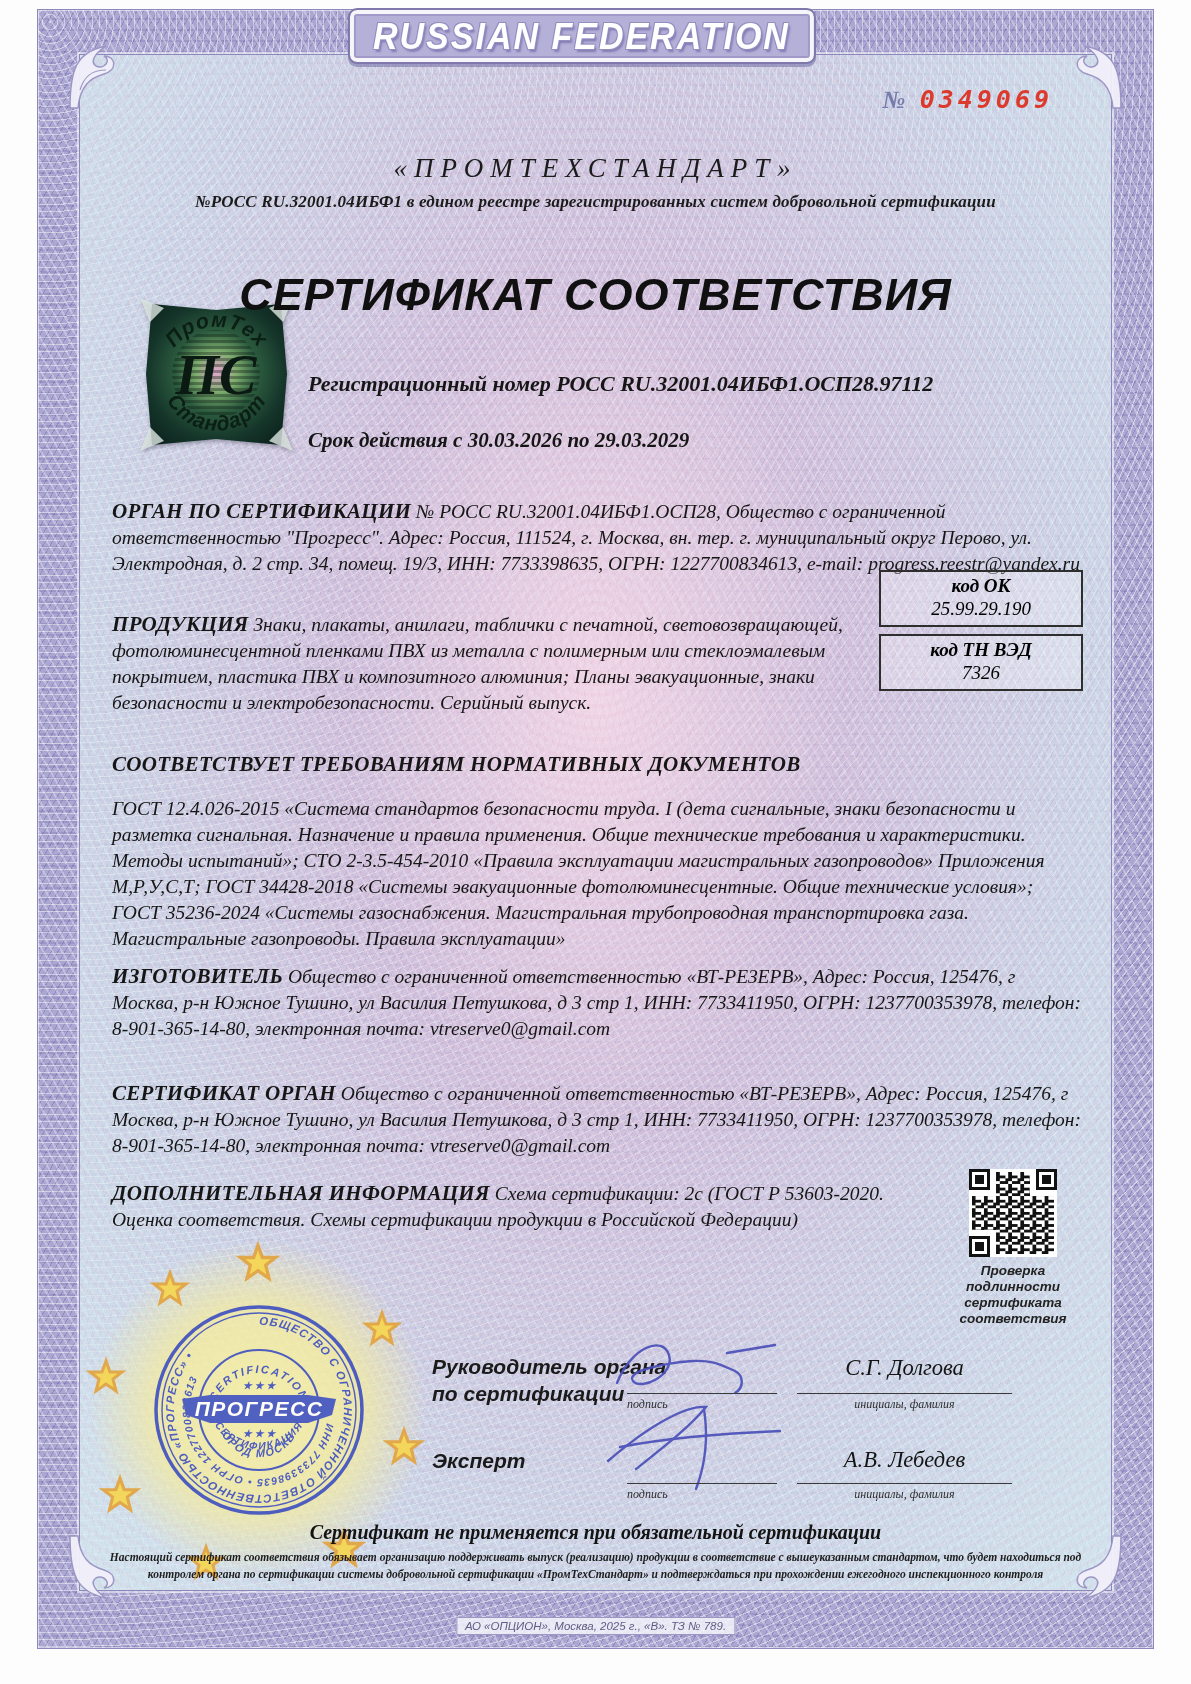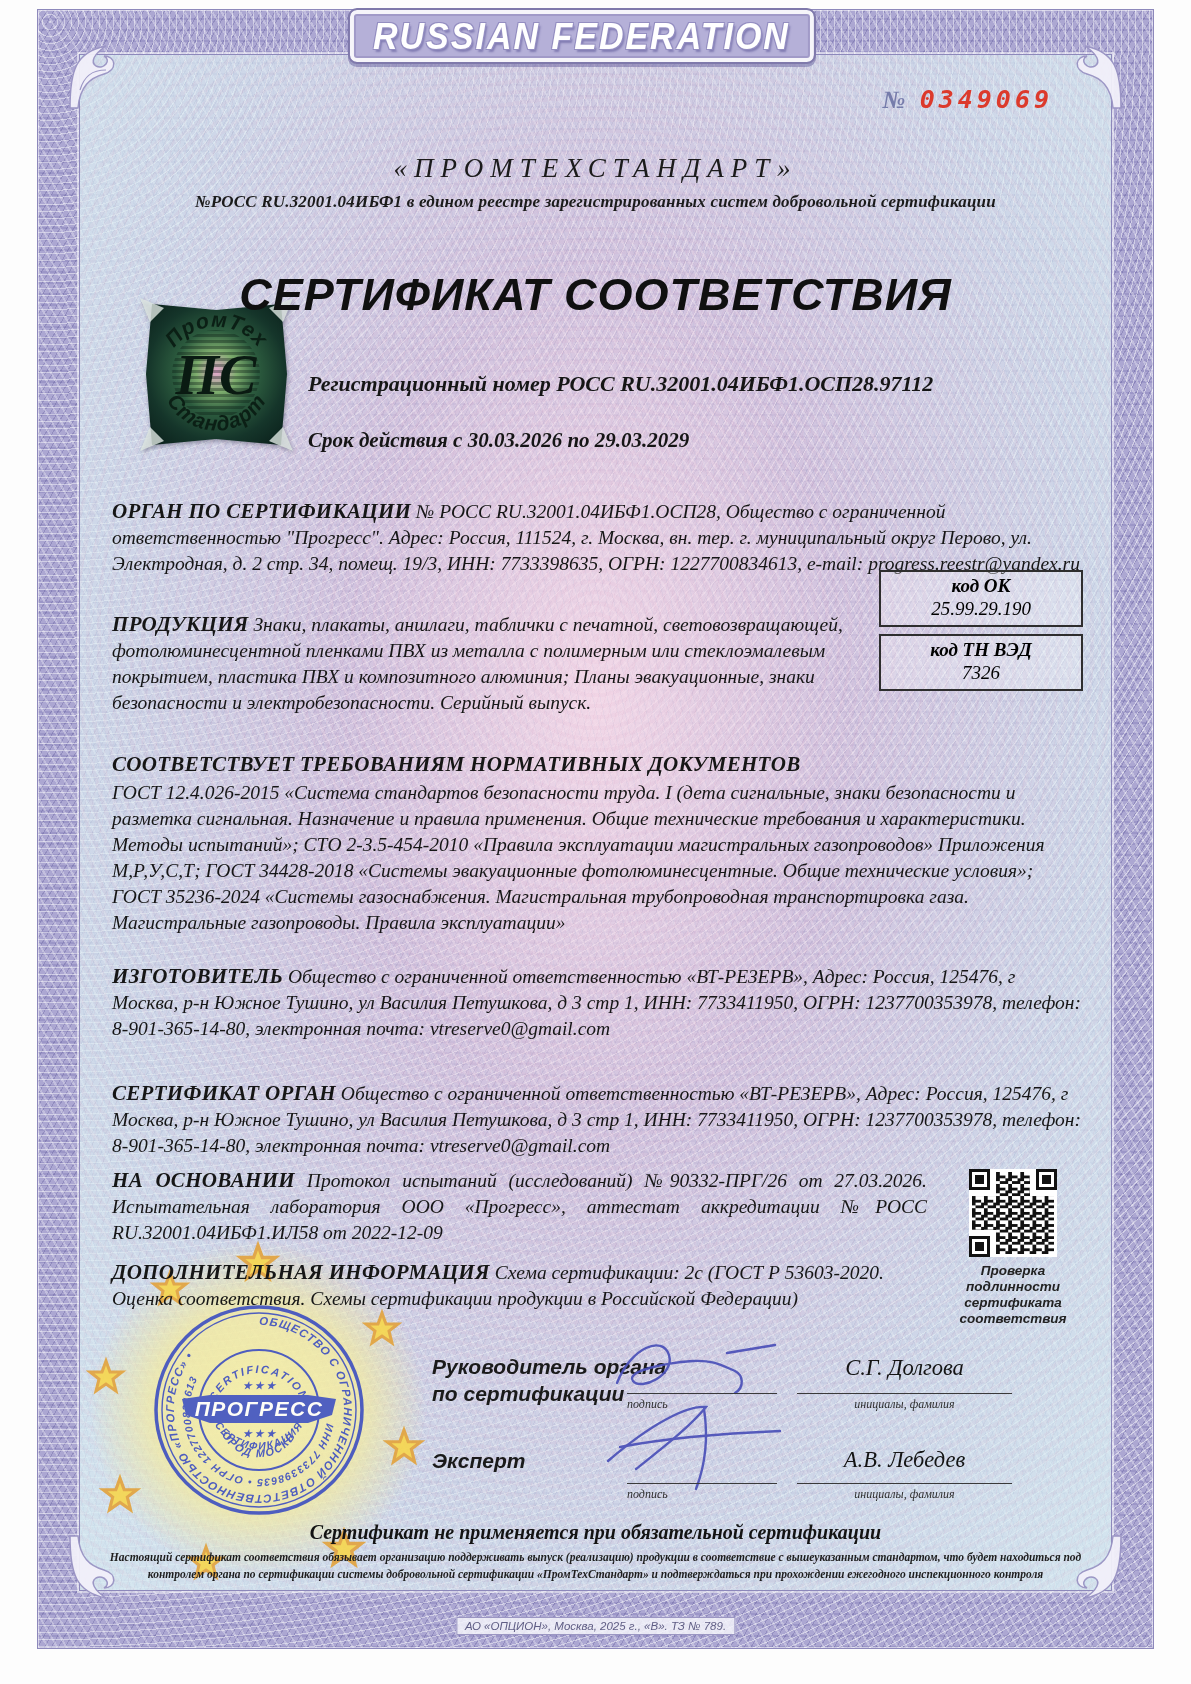--- a/index.html
+++ b/index.html
@@ -51,21 +51,21 @@
   
   .reg-lines{position:absolute;left:228px;top:316px;color:#151515;}
   .reg-num{font-weight:bold;font-size:22px;}
   .validity{font-weight:bold;font-size:21px;margin-top:31px;}
   
   .para{position:absolute;left:32px;right:30px;font-size:19.5px;line-height:26px;color:#161616;}
   .para b{font-size:21px;letter-spacing:.3px;}
   .p-organ{top:423px;}
   .p-product{top:536px;width:745px;right:auto;}
   .p-compliance{top:676px;}
-  .p-compliance b{display:block;margin-bottom:3px;}
+  .p-compliance b{display:block;margin-bottom:19px;}
   .p-manufacturer{top:888px;}
   .p-issued{top:1005px;}
   .basis-wrap{top:1112px;}
   .basis-wrap .jp{text-align:justify;}
   .p-additional-inner{margin-top:13px;}
   
   .codes{position:absolute;right:28px;top:515px;width:204px;}
   .code-box{border:2px solid #2e2e2e;background:rgba(255,255,255,.25);text-align:center;padding:3px 4px 5px;margin-bottom:7px;}
   .code-box .cb-label{font-weight:bold;font-size:19px;}
   .code-box .cb-value{font-size:19px;margin-top:1px;}
@@ -215,21 +215,20 @@
               <rect x="2" y="2" width="3" height="3" fill="#111"></rect>
             <rect x="22" y="0" width="7" height="7" fill="#111"></rect>
               <rect x="23" y="1" width="5" height="5" fill="#fff"></rect>
               <rect x="24" y="2" width="3" height="3" fill="#111"></rect>
             <rect x="0" y="22" width="7" height="7" fill="#111"></rect>
               <rect x="1" y="23" width="5" height="5" fill="#fff"></rect>
               <rect x="2" y="24" width="3" height="3" fill="#111"></rect>
           </svg>
           <div class="qr-caption">Проверка подлинности сертификата соответствия</div>
         </div>
-        <p class="jp" style="margin:0;"><b>НА ОСНОВАНИИ</b> <span>Протокол испытаний (исследований) №90332-ПРГ/26 от 27.03.2026. Испытательная лаборатория ООО «Прогресс», аттестат аккредитации №РОСС RU.32001.04ИБФ1.ИЛ58 от 2022-12-09</span></p>
         <p class="p-additional-inner" style="margin-bottom:6px;"><b>ДОПОЛНИТЕЛЬНАЯ ИНФОРМАЦИЯ</b> <span>Схема сертификации: 2с (ГОСТ Р 53603-2020. Оценка соответствия. Схемы сертификации продукции в Российской Федерации)</span></p>
       </div>
 
       <svg class="emblem" viewBox="0 0 344 344">
         <defs>
           <radialGradient id="emblemGrad" cx="50%" cy="50%" r="50%">
             <stop offset="0%" stop-color="#f6efa6" stop-opacity=".95"></stop>
             <stop offset="60%" stop-color="#f4eba0" stop-opacity=".8"></stop>
             <stop offset="100%" stop-color="#f4eba0" stop-opacity="0"></stop>
           </radialGradient>

